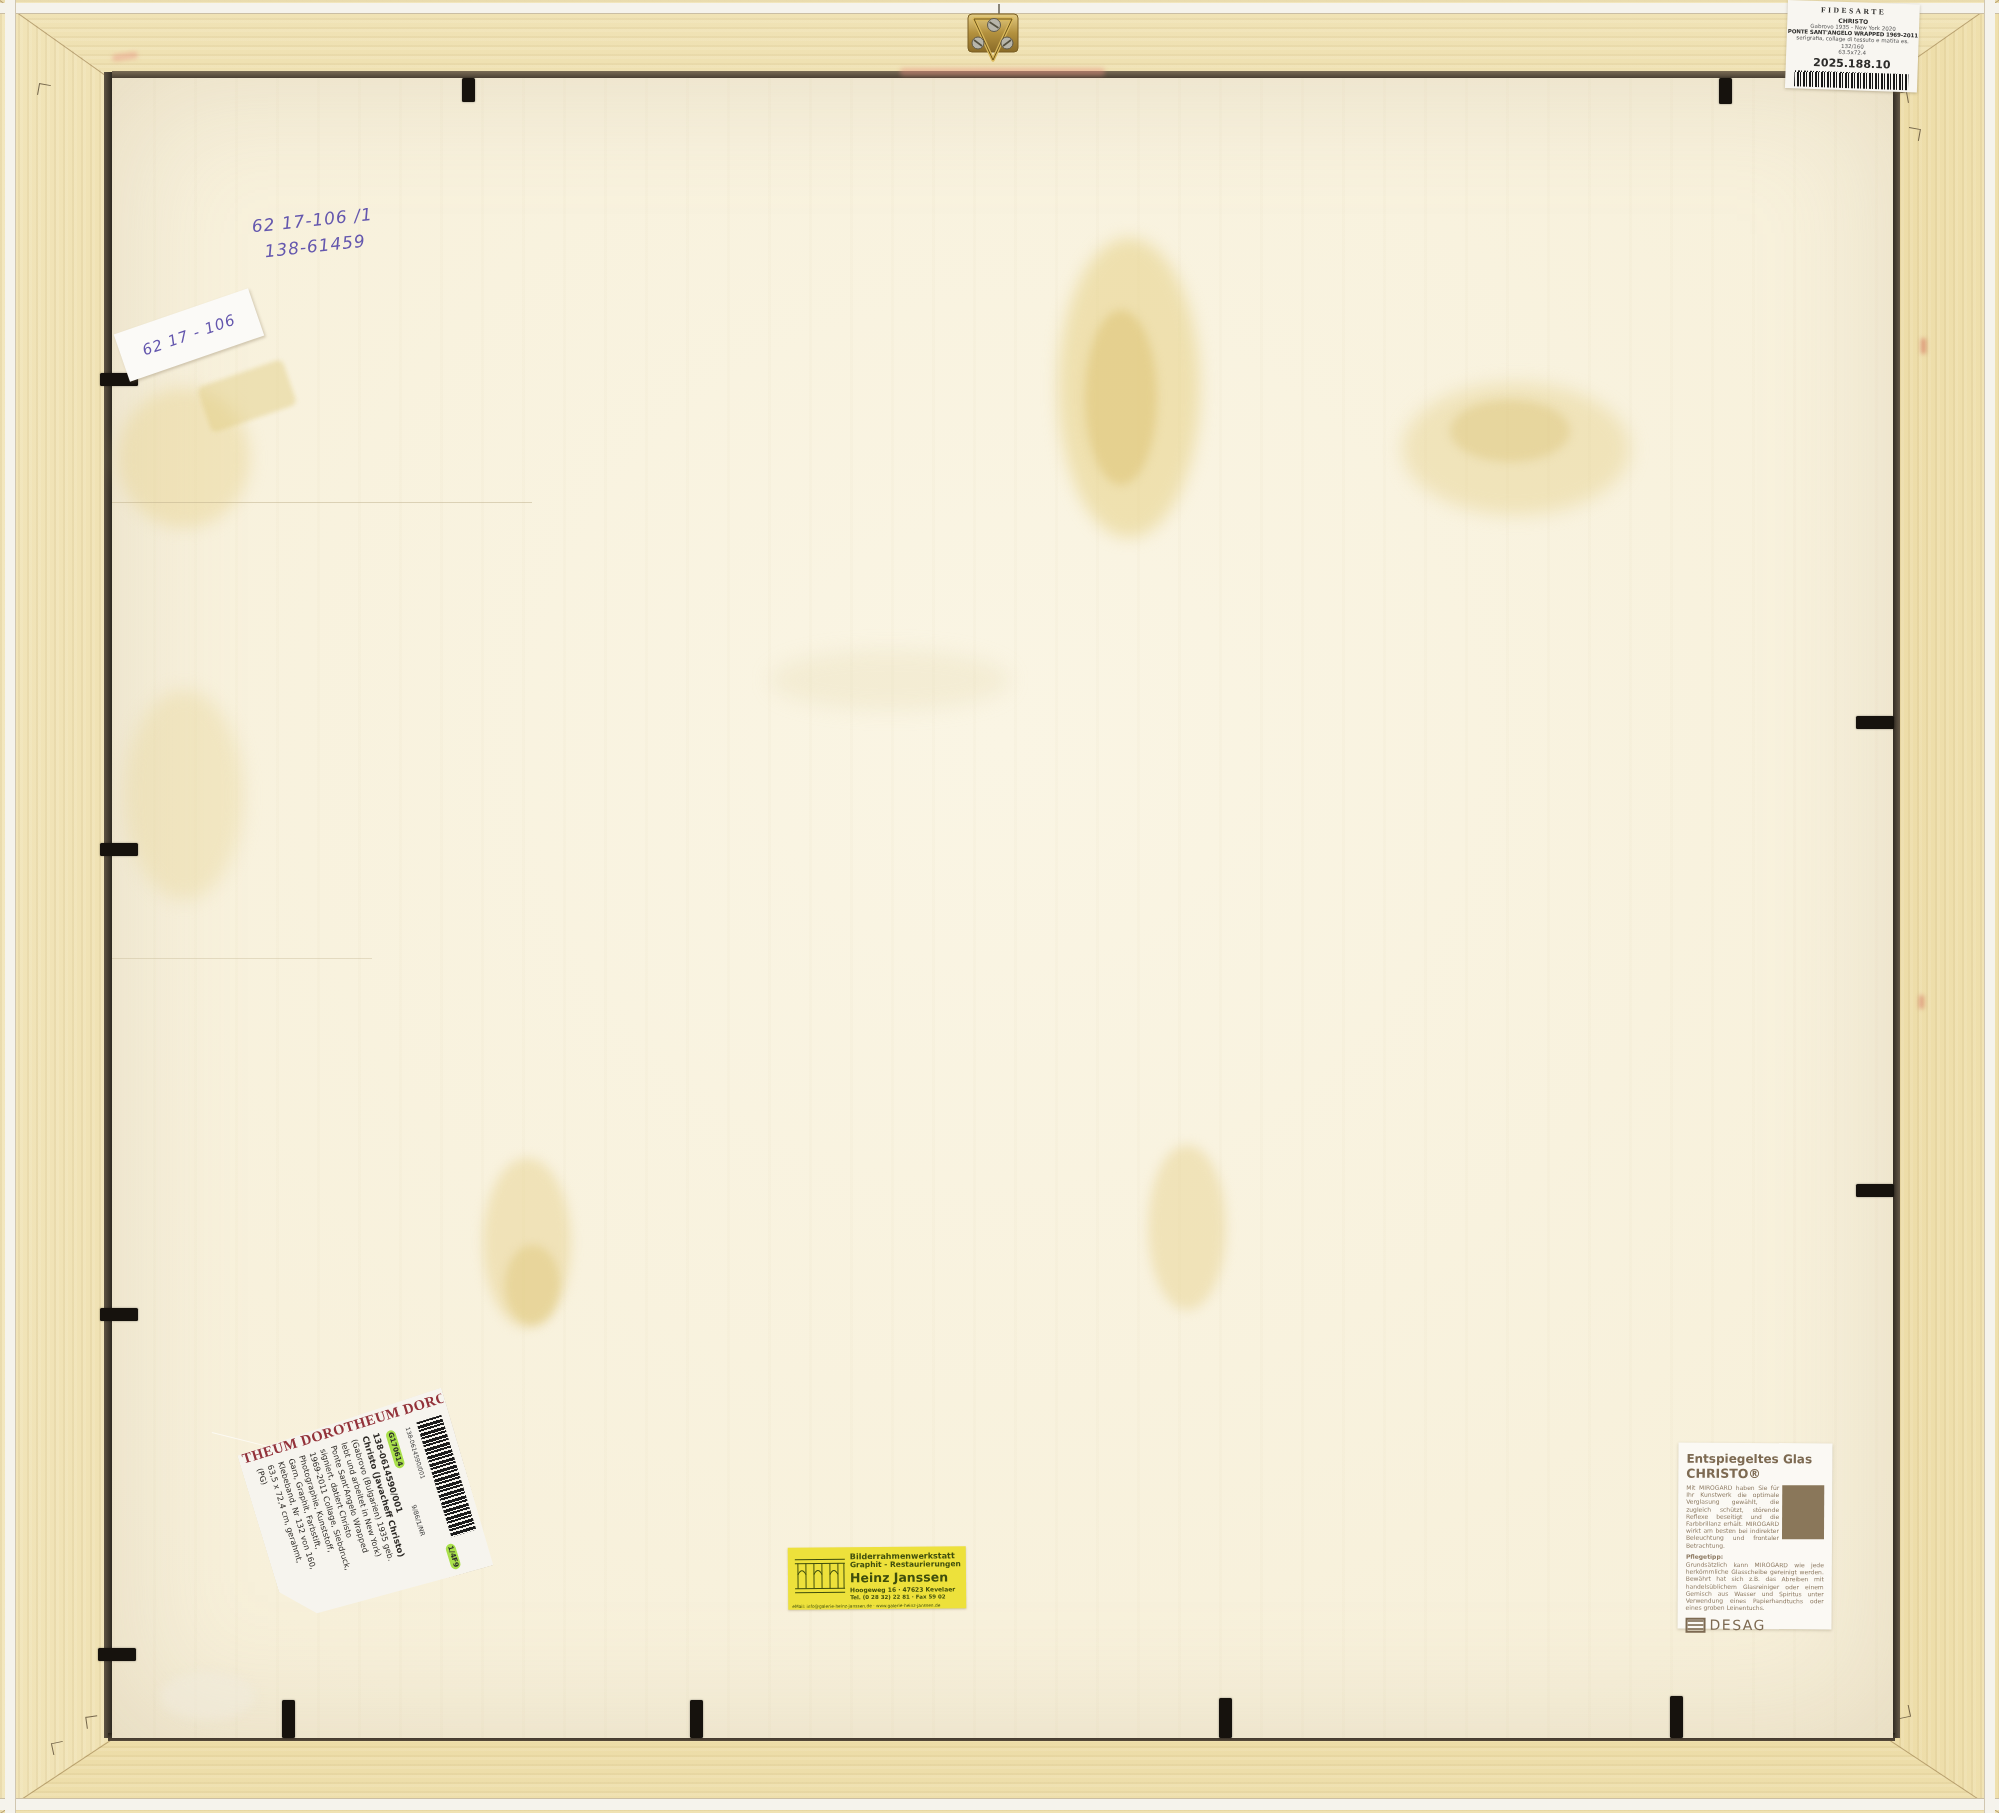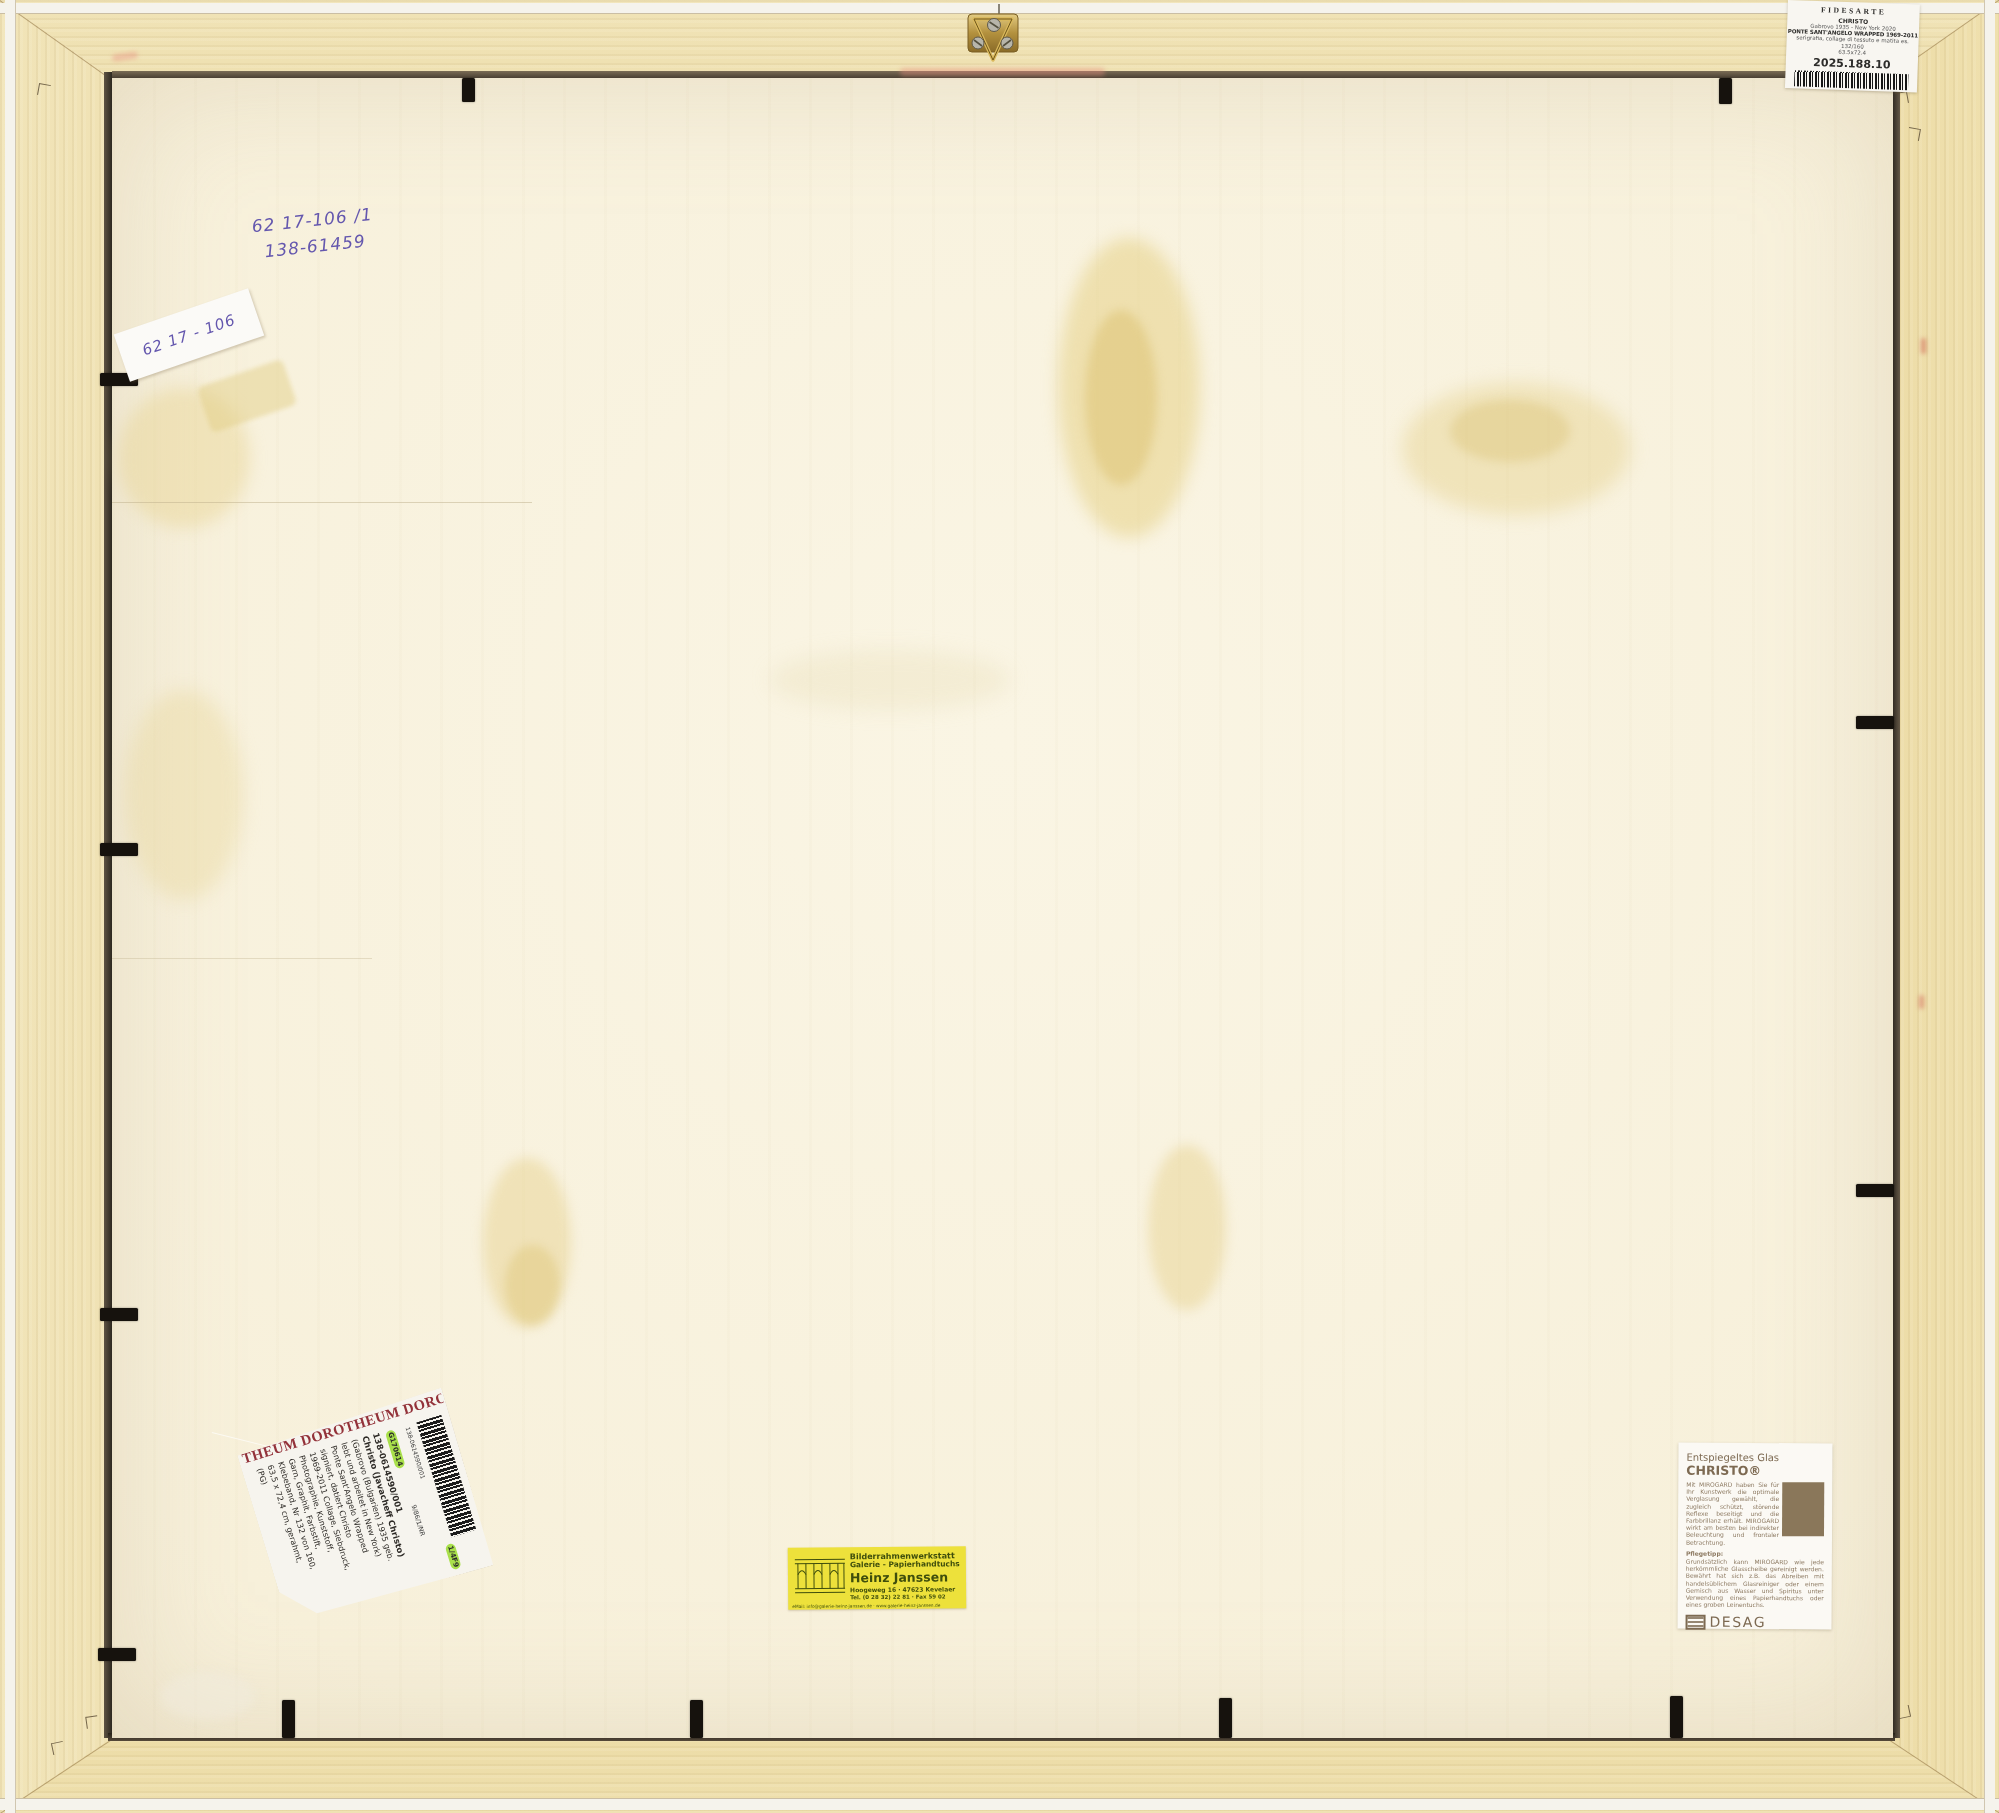--- a/index.html
+++ b/index.html
@@ -100,21 +100,21 @@
   .janssen .t2{font-size:7.5px;font-weight:bold;}
   .janssen .nm{font-size:12.5px;font-weight:bold;margin-top:1px;}
   .janssen .ad{font-size:6px;font-weight:bold;margin-top:2px;}
   .janssen .ph{font-size:5.5px;font-weight:bold;}
   .janssen .em{position:absolute;left:4px;bottom:1px;width:140%;font-size:6px;white-space:nowrap;
       transform:scale(.72);transform-origin:left bottom;}
   
   .miro{position:absolute;left:1678px;top:1443px;width:154px;height:186px;background:#fbf9f4;
       transform:rotate(.3deg);color:#8d7a62;padding:9px 8px;box-sizing:border-box;
       box-shadow:0 1px 3px rgba(110,95,65,.3);}
-  .miro .t1{font-size:10px;font-weight:normal;color:#7d6a52;}
+  .miro .t1{font-size:12px;font-weight:bold;color:#7d6a52;}
   .miro .t2{font-size:12.5px;font-weight:bold;color:#7d6a52;margin-bottom:3px;}
   .miro .pic{float:right;width:42px;height:54px;margin:1px 0 2px 3px;
       background:radial-gradient(circle at 50% 38%,#4e3f2c 16%,#7d6a4c 55%,#97846​4 100%);
       background-color:#8a775a;}
   .miro p{font-size:6px;line-height:7.2px;margin:0 0 4px;text-align:justify;}
   .miro .tip{font-weight:bold;margin-bottom:1px;}
   .miro .foot{display:flex;align-items:center;gap:4px;margin-top:6px;}
   .miro .logo{width:20px;height:15px;border:2px solid #7d6a52;box-sizing:border-box;
       background:repeating-linear-gradient(180deg,rgba(125,106,82,.8) 0 2px,rgba(0,0,0,0) 2px 4px);}
   .miro .desag{font-size:14px;letter-spacing:1.5px;color:#7d6a52;}
@@ -262,21 +262,21 @@
     <div class="draw">
       <svg width="54" height="42" viewBox="0 0 54 42" fill="none" stroke="#3f4e0c" stroke-width="1">
         <path d="M2 5 H52 M2 9 H52"></path>
         <path d="M5 9 V34 M13 9 V34 M21 9 V34 M29 9 V34 M37 9 V34 M45 9 V34 M51 9 V34"></path>
         <path d="M5 20 Q9 12 13 20 M21 20 Q25 12 29 20 M37 20 Q41 12 45 20"></path>
         <path d="M2 34 H52 M2 38 H52"></path>
       </svg>
     </div>
     <div class="txt">
       <div class="t1">Bilderrahmenwerkstatt</div>
-      <div class="t2">Galerie - Papierhandtuchs</div>
+      <div class="t2">Graphit - Restaurierungen</div>
       <div class="nm">Heinz Janssen</div>
       <div class="ad">Hoogeweg 16 · 47623 Kevelaer</div>
       <div class="ph">Tel. (0 28 32) 22 81 · Fax 59 02</div>
     </div>
     <div class="em">eMail: info@galerie-heinz-janssen.de · www.galerie-heinz-janssen.de</div>
   </div>
 
   <div class="miro">
     <div class="t1">Entspiegeltes Glas</div>
     <div class="t2">CHRISTO®</div>

